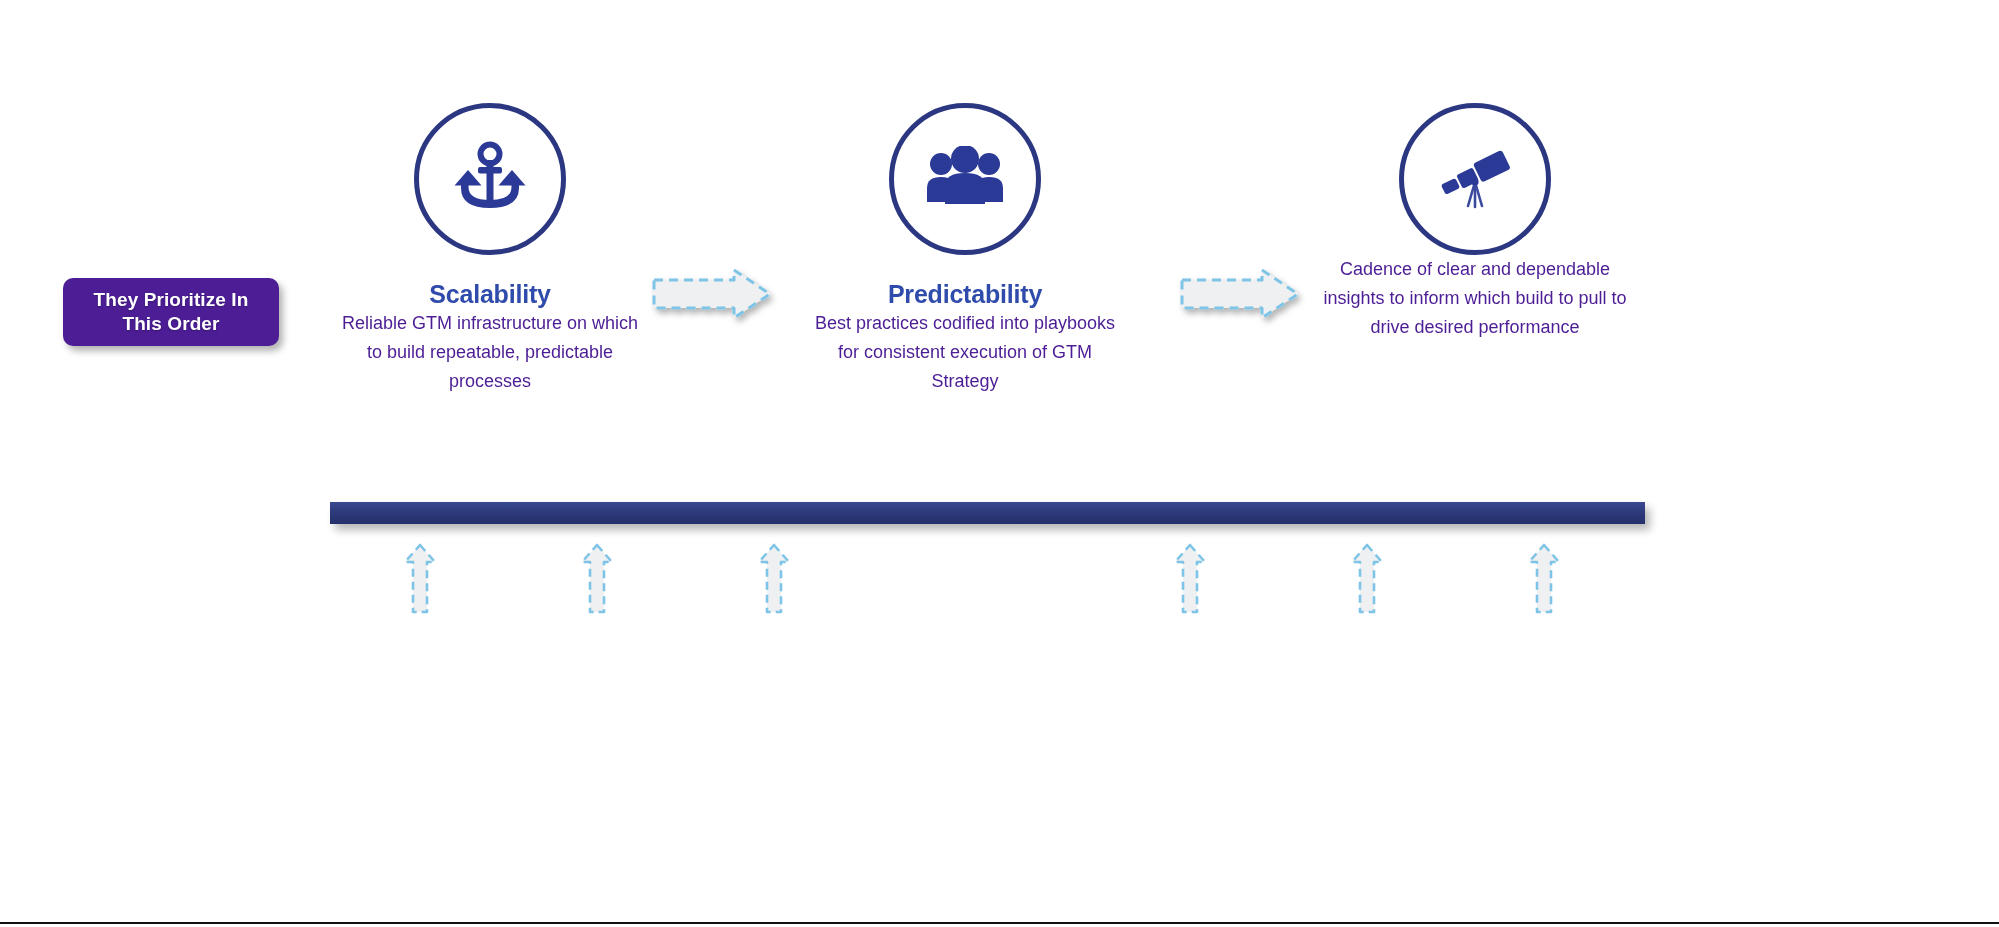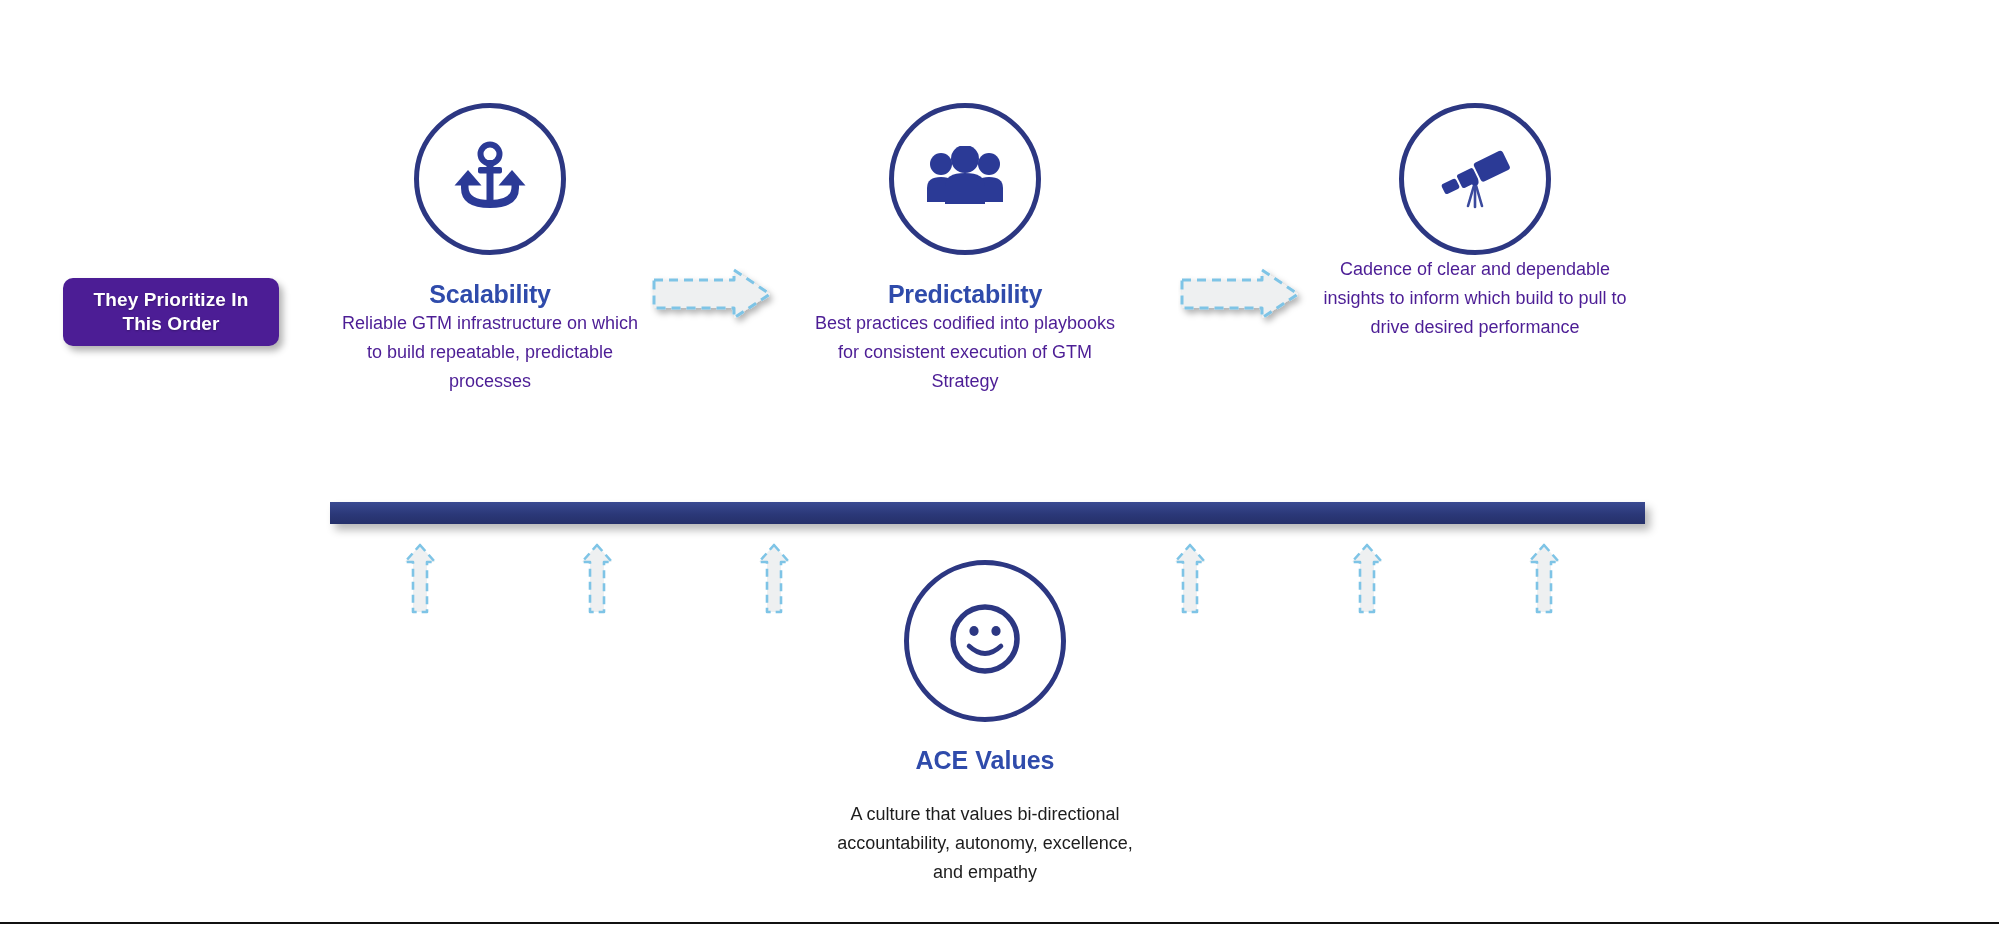--- a/index.html
+++ b/index.html
@@ -291,29 +291,15 @@
     </span>
   </div>
   <div class="v-arrow" style="left:1526px;">
     <span>
       <svg width="36" height="72" viewBox="0 0 36 72">
         <path d="M18 2 L33 19 L25 19 L25 69 L11 69 L11 19 L3 19 Z" fill="#eef0f1" stroke="#7ec4e6" stroke-width="2.6" stroke-dasharray="8 5" stroke-linejoin="round"></path>
       </svg>
     </span>
   </div>
 
-  <div class="ace-block">
-    <div class="ace-circle">
-      <span>
-        <svg width="96" height="96" viewBox="0 0 96 96">
-          <circle cx="48" cy="48" r="32" fill="none" stroke="#2c3782" stroke-width="5.5"></circle>
-          <ellipse cx="37" cy="40" rx="4.6" ry="5" fill="#2c3782"></ellipse>
-          <ellipse cx="59" cy="40" rx="4.6" ry="5" fill="#2c3782"></ellipse>
-          <path d="M32 55 Q48 70 64 55" fill="none" stroke="#2c3782" stroke-width="4.6" stroke-linecap="round"></path>
-        </svg>
-      </span>
-    </div>
-    <div class="ace-title">ACE Values</div>
-    <div class="ace-desc">A culture that values bi-directional accountability, autonomy, excellence, and empathy</div>
-  </div>
 
   <div class="slide-bottom-rule"></div>
 </div>
 
 </body></html>

